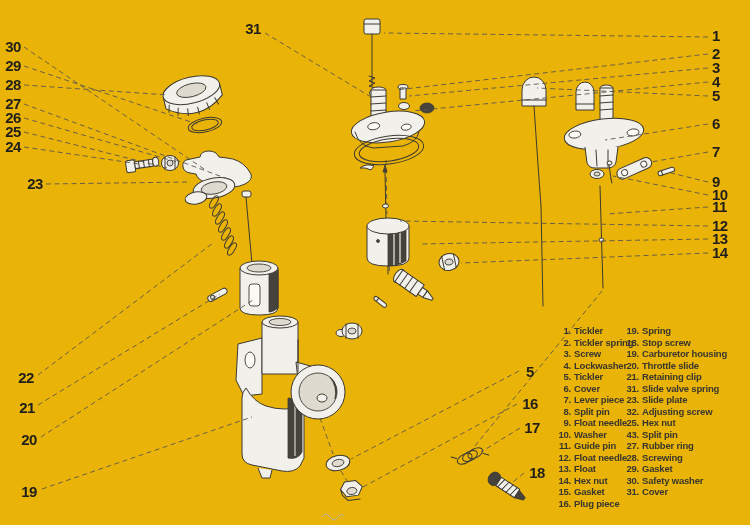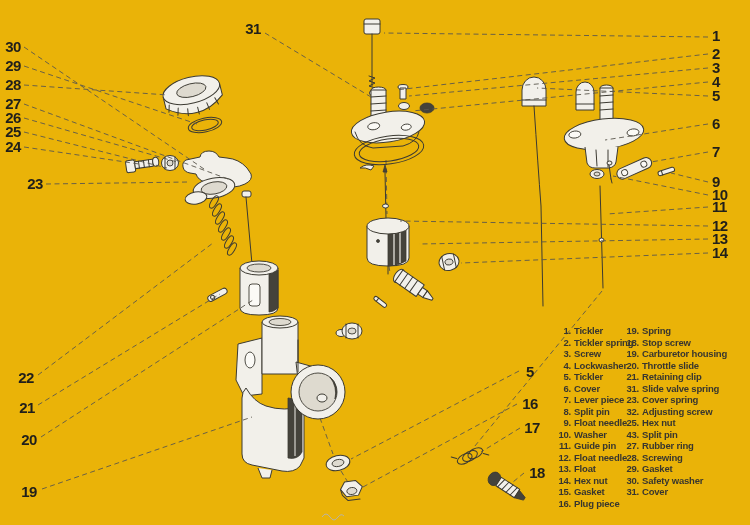--- a/index.html
+++ b/index.html
@@ -440,21 +440,21 @@
         <div class="legend-row">
           <span class="legend-num">21.</span>
           <span class="legend-name">Retaining clip</span>
         </div>
         <div class="legend-row">
           <span class="legend-num">31.</span>
           <span class="legend-name">Slide valve spring</span>
         </div>
         <div class="legend-row">
           <span class="legend-num">23.</span>
-          <span class="legend-name">Cover spring</span>
+          <span class="legend-name">Slide plate</span>
         </div>
         <div class="legend-row">
           <span class="legend-num">32.</span>
           <span class="legend-name">Adjusting screw</span>
         </div>
         <div class="legend-row">
           <span class="legend-num">25.</span>
           <span class="legend-name">Hex nut</span>
         </div>
         <div class="legend-row">

